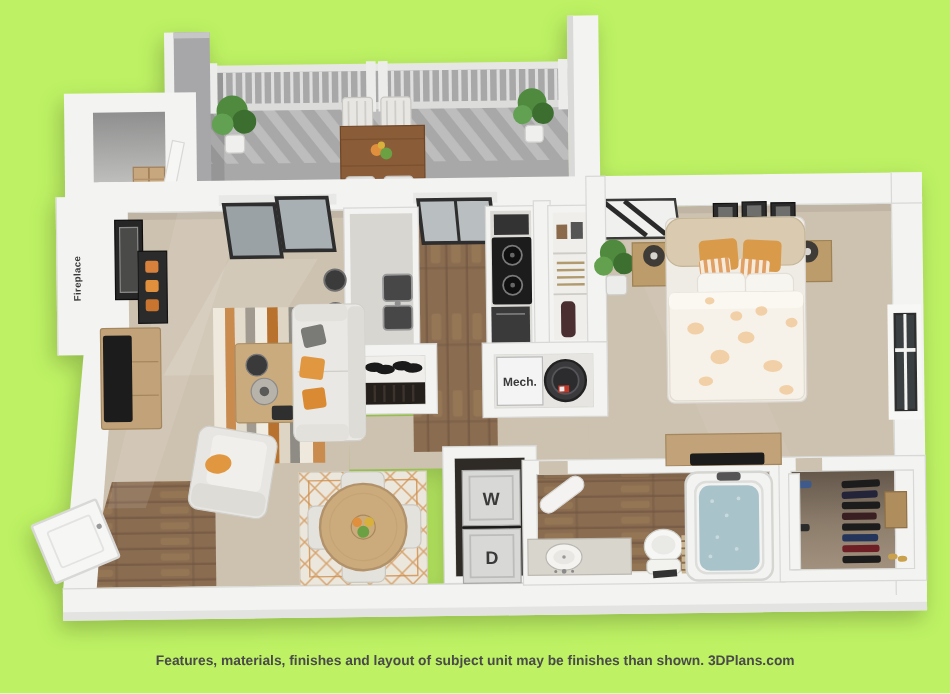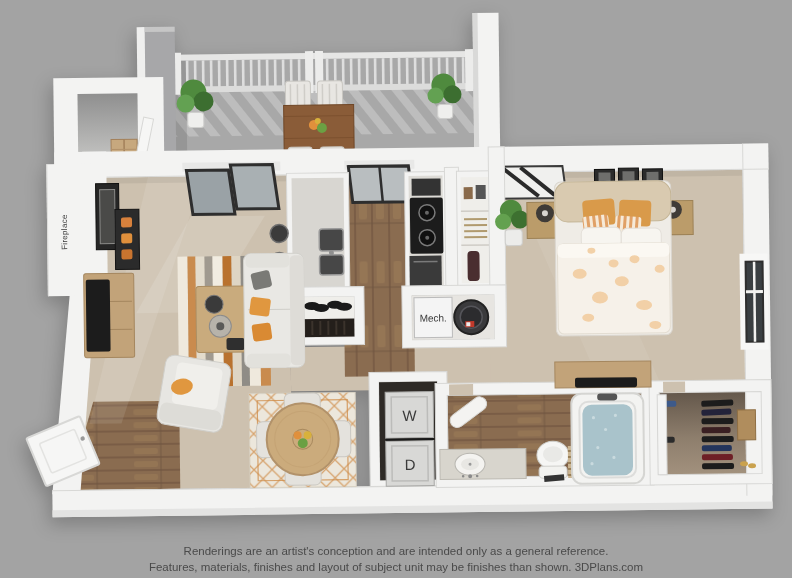--- a/index.html
+++ b/index.html
@@ -1,16 +1,16 @@
 <!DOCTYPE html>
 <html><head>
 <meta charset="utf-8">
 <style>
   html,body{margin:0;padding:0;background:#ffffff;width:792px;height:578px;overflow:hidden;}
-  #stage{position:relative;width:792px;height:578px;background:#a3a3a3;font-family:"Liberation Sans",sans-serif;}
+  #stage{position:relative;width:792px;height:578px;background:#bef264;font-family:"Liberation Sans",sans-serif;font-weight:bold;}
   #plan-svg{position:absolute;left:0;top:0;filter:drop-shadow(-3px 7px 9px rgba(0,0,0,.22));}
   .footer{position:absolute;left:0;top:544px;width:792px;text-align:center;color:#4a4a4a;
           font-size:11.5px;line-height:15.5px;font-family:"Liberation Sans",sans-serif;}
   text{font-family:"Liberation Sans",sans-serif;}
   .lbl{fill:#3a3a3a;}
 </style>
 </head>
 <body>
 
 <div id="stage">
@@ -522,16 +522,15 @@
     <g>
       <rect x="44" y="430" width="58" height="52" rx="2" fill="#f6f6f5" stroke="#d8d8d6" stroke-width="2" transform="rotate(-22 44 482)"></rect>
       <rect x="54" y="440" width="38" height="32" rx="2" fill="none" stroke="#e3e3e1" stroke-width="1.5" transform="rotate(-22 44 482)"></rect>
       <circle cx="96" cy="452" r="2.2" fill="#9a9a9a" transform="rotate(-22 44 482)"></circle>
     </g>
 
   </g>
 </svg>
 
 <div class="footer">
-  <div>Renderings are an artist's conception and are intended only as a general reference.</div>
   <div>Features, materials, finishes and layout of subject unit may be finishes than shown. 3DPlans.com</div>
 </div>
 </div>
 
 </body></html>

